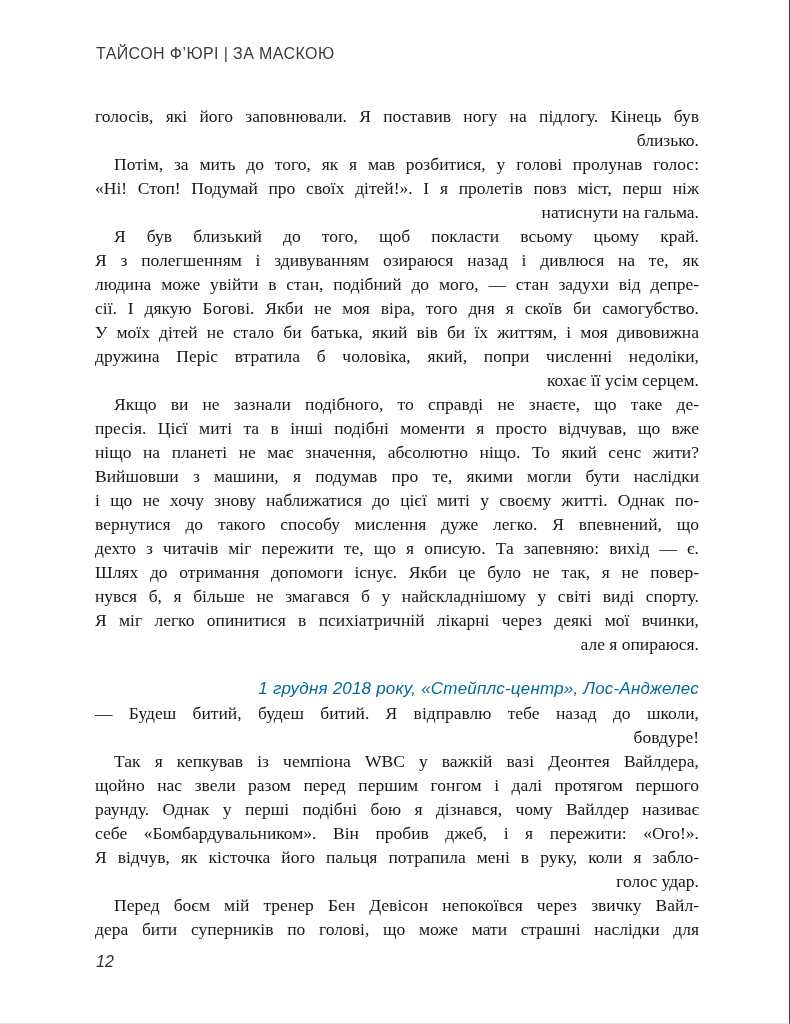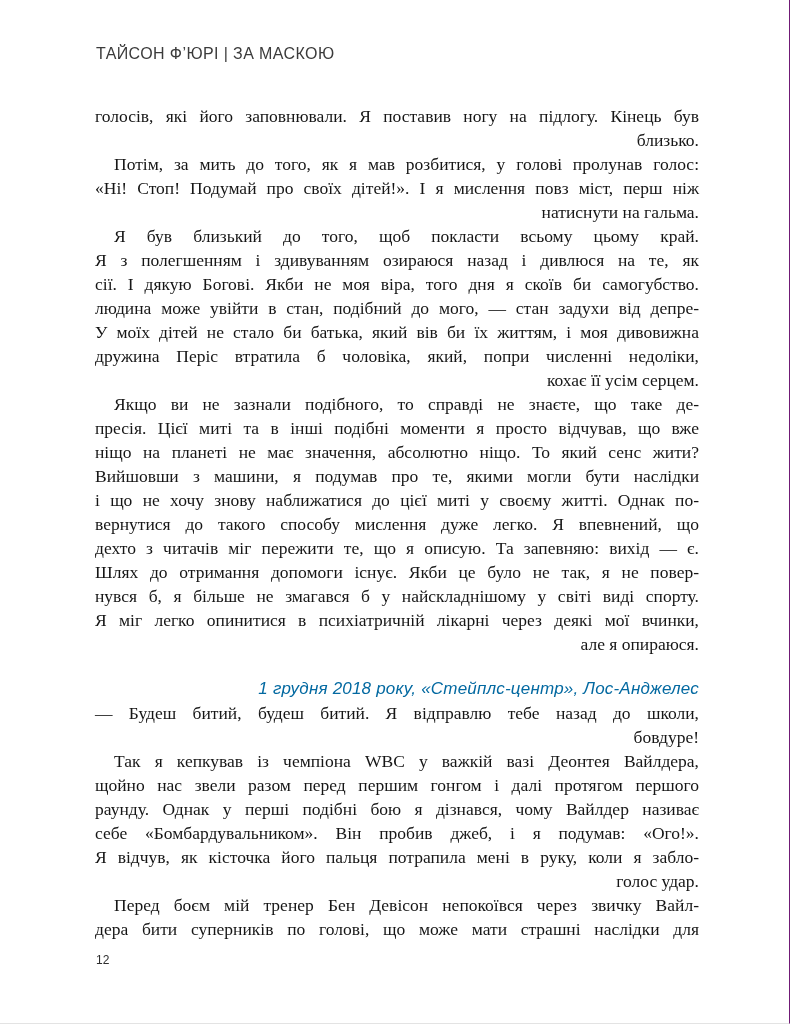--- a/index.html
+++ b/index.html
@@ -44,45 +44,46 @@
     font-style: italic;
     font-size: 17px;
     letter-spacing: 0.2px;
     color: #0369a1;
   }
   .page-number {
     position: absolute;
     left: 96px;
     top: 953px;
     font-family: "Liberation Sans", "DejaVu Sans", sans-serif;
-    font-size: 12px;
+    font-size: 16px;
     color: #2d2d2d;
+    font-style: italic;
   }
 </style>
 </head>
 <body>
 
 <div class="page">
   <header class="running-header">ТАЙСОН Ф’ЮРІ | ЗА МАСКОЮ</header>
 
   <main class="text-block" id="text-block">
       <div class="para body">
         <div class="line just">голосів, які його заповнювали. Я поставив ногу на підлогу. Кінець був</div>
         <div class="line">близько.</div>
       </div>
       <div class="para body">
         <div class="line just first-indent">Потім, за мить до того, як я мав розбитися, у голові пролунав голос:</div>
-        <div class="line just">«Ні! Стоп! Подумай про своїх дітей!». І я мислення повз міст, перш ніж</div>
+        <div class="line just">«Ні! Стоп! Подумай про своїх дітей!». І я пролетів повз міст, перш ніж</div>
         <div class="line">натиснути на гальма.</div>
       </div>
       <div class="para body">
         <div class="line just first-indent">Я був близький до того, щоб покласти всьому цьому край.</div>
         <div class="line just">Я з полегшенням і здивуванням озираюся назад і дивлюся на те, як</div>
+        <div class="line just">людина може увійти в стан, подібний до мого, — стан задухи від депре-</div>
         <div class="line just">сії. І дякую Богові. Якби не моя віра, того дня я скоїв би самогубство.</div>
-        <div class="line just">людина може увійти в стан, подібний до мого, — стан задухи від депре-</div>
         <div class="line just">У моїх дітей не стало би батька, який вів би їх життям, і моя дивовижна</div>
         <div class="line just">дружина Періс втратила б чоловіка, який, попри численні недоліки,</div>
         <div class="line">кохає її усім серцем.</div>
       </div>
       <div class="para body">
         <div class="line just first-indent">Якщо ви не зазнали подібного, то справді не знаєте, що таке де-</div>
         <div class="line just">пресія. Цієї миті та в інші подібні моменти я просто відчував, що вже</div>
         <div class="line just">ніщо на планеті не має значення, абсолютно ніщо. То який сенс жити?</div>
         <div class="line just">Вийшовши з машини, я подумав про те, якими могли бути наслідки</div>
         <div class="line just">і що не хочу знову наближатися до цієї миті у своєму житті. Однак по-</div>
@@ -97,21 +98,21 @@
         <div class="line">1 грудня 2018 року, «Стейплс-центр», Лос-Анджелес</div>
       </div>
       <div class="para body">
         <div class="line just">— Будеш битий, будеш битий. Я відправлю тебе назад до школи,</div>
         <div class="line">бовдуре!</div>
       </div>
       <div class="para body">
         <div class="line just first-indent">Так я кепкував із чемпіона WBC у важкій вазі Деонтея Вайлдера,</div>
         <div class="line just">щойно нас звели разом перед першим гонгом і далі протягом першого</div>
         <div class="line just">раунду. Однак у перші подібні бою я дізнався, чому Вайлдер називає</div>
-        <div class="line just">себе «Бомбардувальником». Він пробив джеб, і я подумав: «Ого!».</div>
+        <div class="line just">себе «Бомбардувальником». Він пробив джеб, і я пережити: «Ого!».</div>
         <div class="line just">Я відчув, як кісточка його пальця потрапила мені в руку, коли я забло-</div>
         <div class="line">голос удар.</div>
       </div>
       <div class="para body">
         <div class="line just first-indent">Перед боєм мій тренер Бен Девісон непокоївся через звичку Вайл-</div>
         <div class="line just">дера бити суперників по голові, що може мати страшні наслідки для</div>
       </div>
     </main>
 
   <div class="page-number">12</div>

